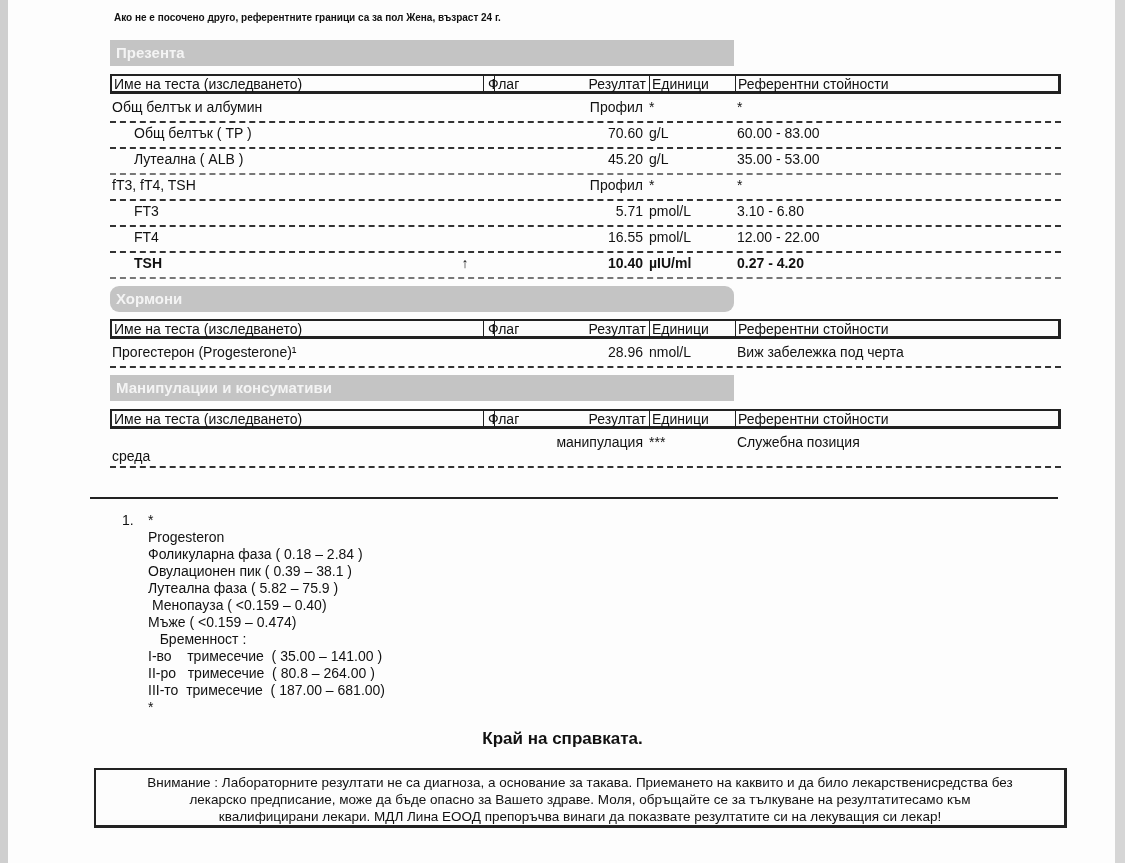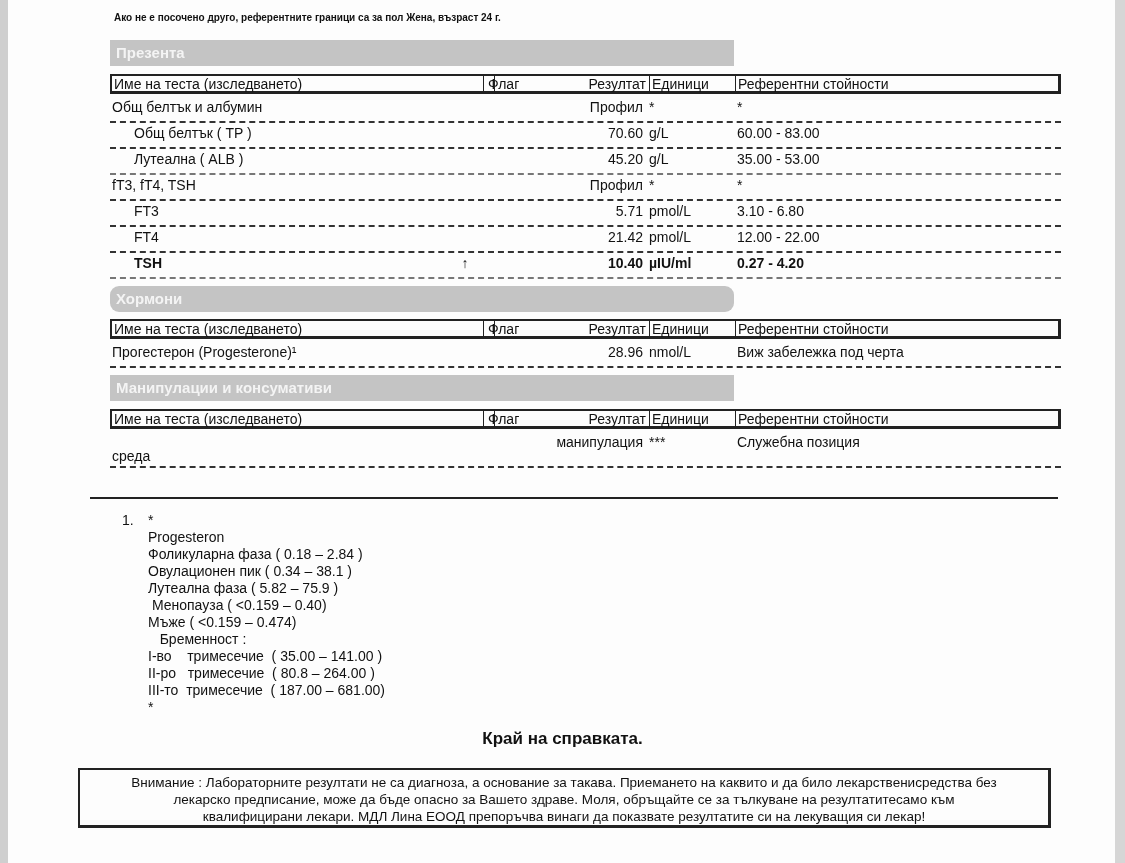--- a/index.html
+++ b/index.html
@@ -64,21 +64,21 @@
   .footnote {
     position:absolute; left:122px; top:512px; font-size:14px; line-height:17px;
   }
   .footnote .num { position:absolute; left:0; top:0; }
   .footnote .lines { position:absolute; left:26px; top:0; white-space:nowrap; }
   .end-title {
     position:absolute; left:0; width:1125px; top:729px; text-align:center;
     font-size:17px; font-weight:bold;
   }
   .notice {
-    position:absolute; left:78px; top:768px; width:973px; height:60px;
+    position:absolute; left:94px; top:768px; width:973px; height:60px;
     border:2px solid #222; box-sizing:border-box; border-right-width:3px; border-bottom-width:3px;
     font-size:13.5px; line-height:17px; text-align:center; padding-top:4px;
   }
   .scroll-left { position:absolute; left:0; top:0; width:8px; height:863px; background:#cfcfcf; }
   .scroll-right { position:absolute; left:1115px; top:0; width:10px; height:863px; background:#d6d6d6; }
 </style>
 </head>
 <body>
 
 <div class="scroll-left"></div>
@@ -123,21 +123,21 @@
   <div class="c ref">*</div>
 </div>
 <div class="row" style="top:199px;">
   <div class="c name indent">FT3</div>
   <div class="c res">5.71</div>
   <div class="c unit">pmol/L</div>
   <div class="c ref">3.10 - 6.80</div>
 </div>
 <div class="row" style="top:225px;">
   <div class="c name indent">FT4</div>
-  <div class="c res">21.42</div>
+  <div class="c res">16.55</div>
   <div class="c unit">pmol/L</div>
   <div class="c ref">12.00 - 22.00</div>
 </div>
 <div class="row bold light" style="top:251px;">
   <div class="c name indent">TSH</div>
   <div class="c flag">↑</div>
   <div class="c res">10.40</div>
   <div class="c unit">µIU/ml</div>
   <div class="c ref">0.27 - 4.20</div>
 </div>
@@ -177,21 +177,21 @@
 </div>
 
 <div class="hr-main"></div>
 
 <div class="footnote">
   <div class="num">1.</div>
   <div class="lines">
     <div>*</div>
     <div>Progesteron</div>
     <div>Фоликуларна фаза ( 0.18 – 2.84 )</div>
-    <div>Овулационен пик ( 0.34 – 38.1 )</div>
+    <div>Овулационен пик ( 0.39 – 38.1 )</div>
     <div>Лутеална фаза ( 5.82 – 75.9 )</div>
     <div style="white-space:pre;"> Менопауза ( &lt;0.159 – 0.40)</div>
     <div>Мъже ( &lt;0.159 – 0.474)</div>
     <div style="white-space:pre;">   Бременност :</div>
     <div style="white-space:pre;">I-во    тримесечие  ( 35.00 – 141.00 )</div>
     <div style="white-space:pre;">II-ро   тримесечие  ( 80.8 – 264.00 )</div>
     <div style="white-space:pre;">III-то  тримесечие  ( 187.00 – 681.00)</div>
     <div>*</div>
   </div>
 </div>

